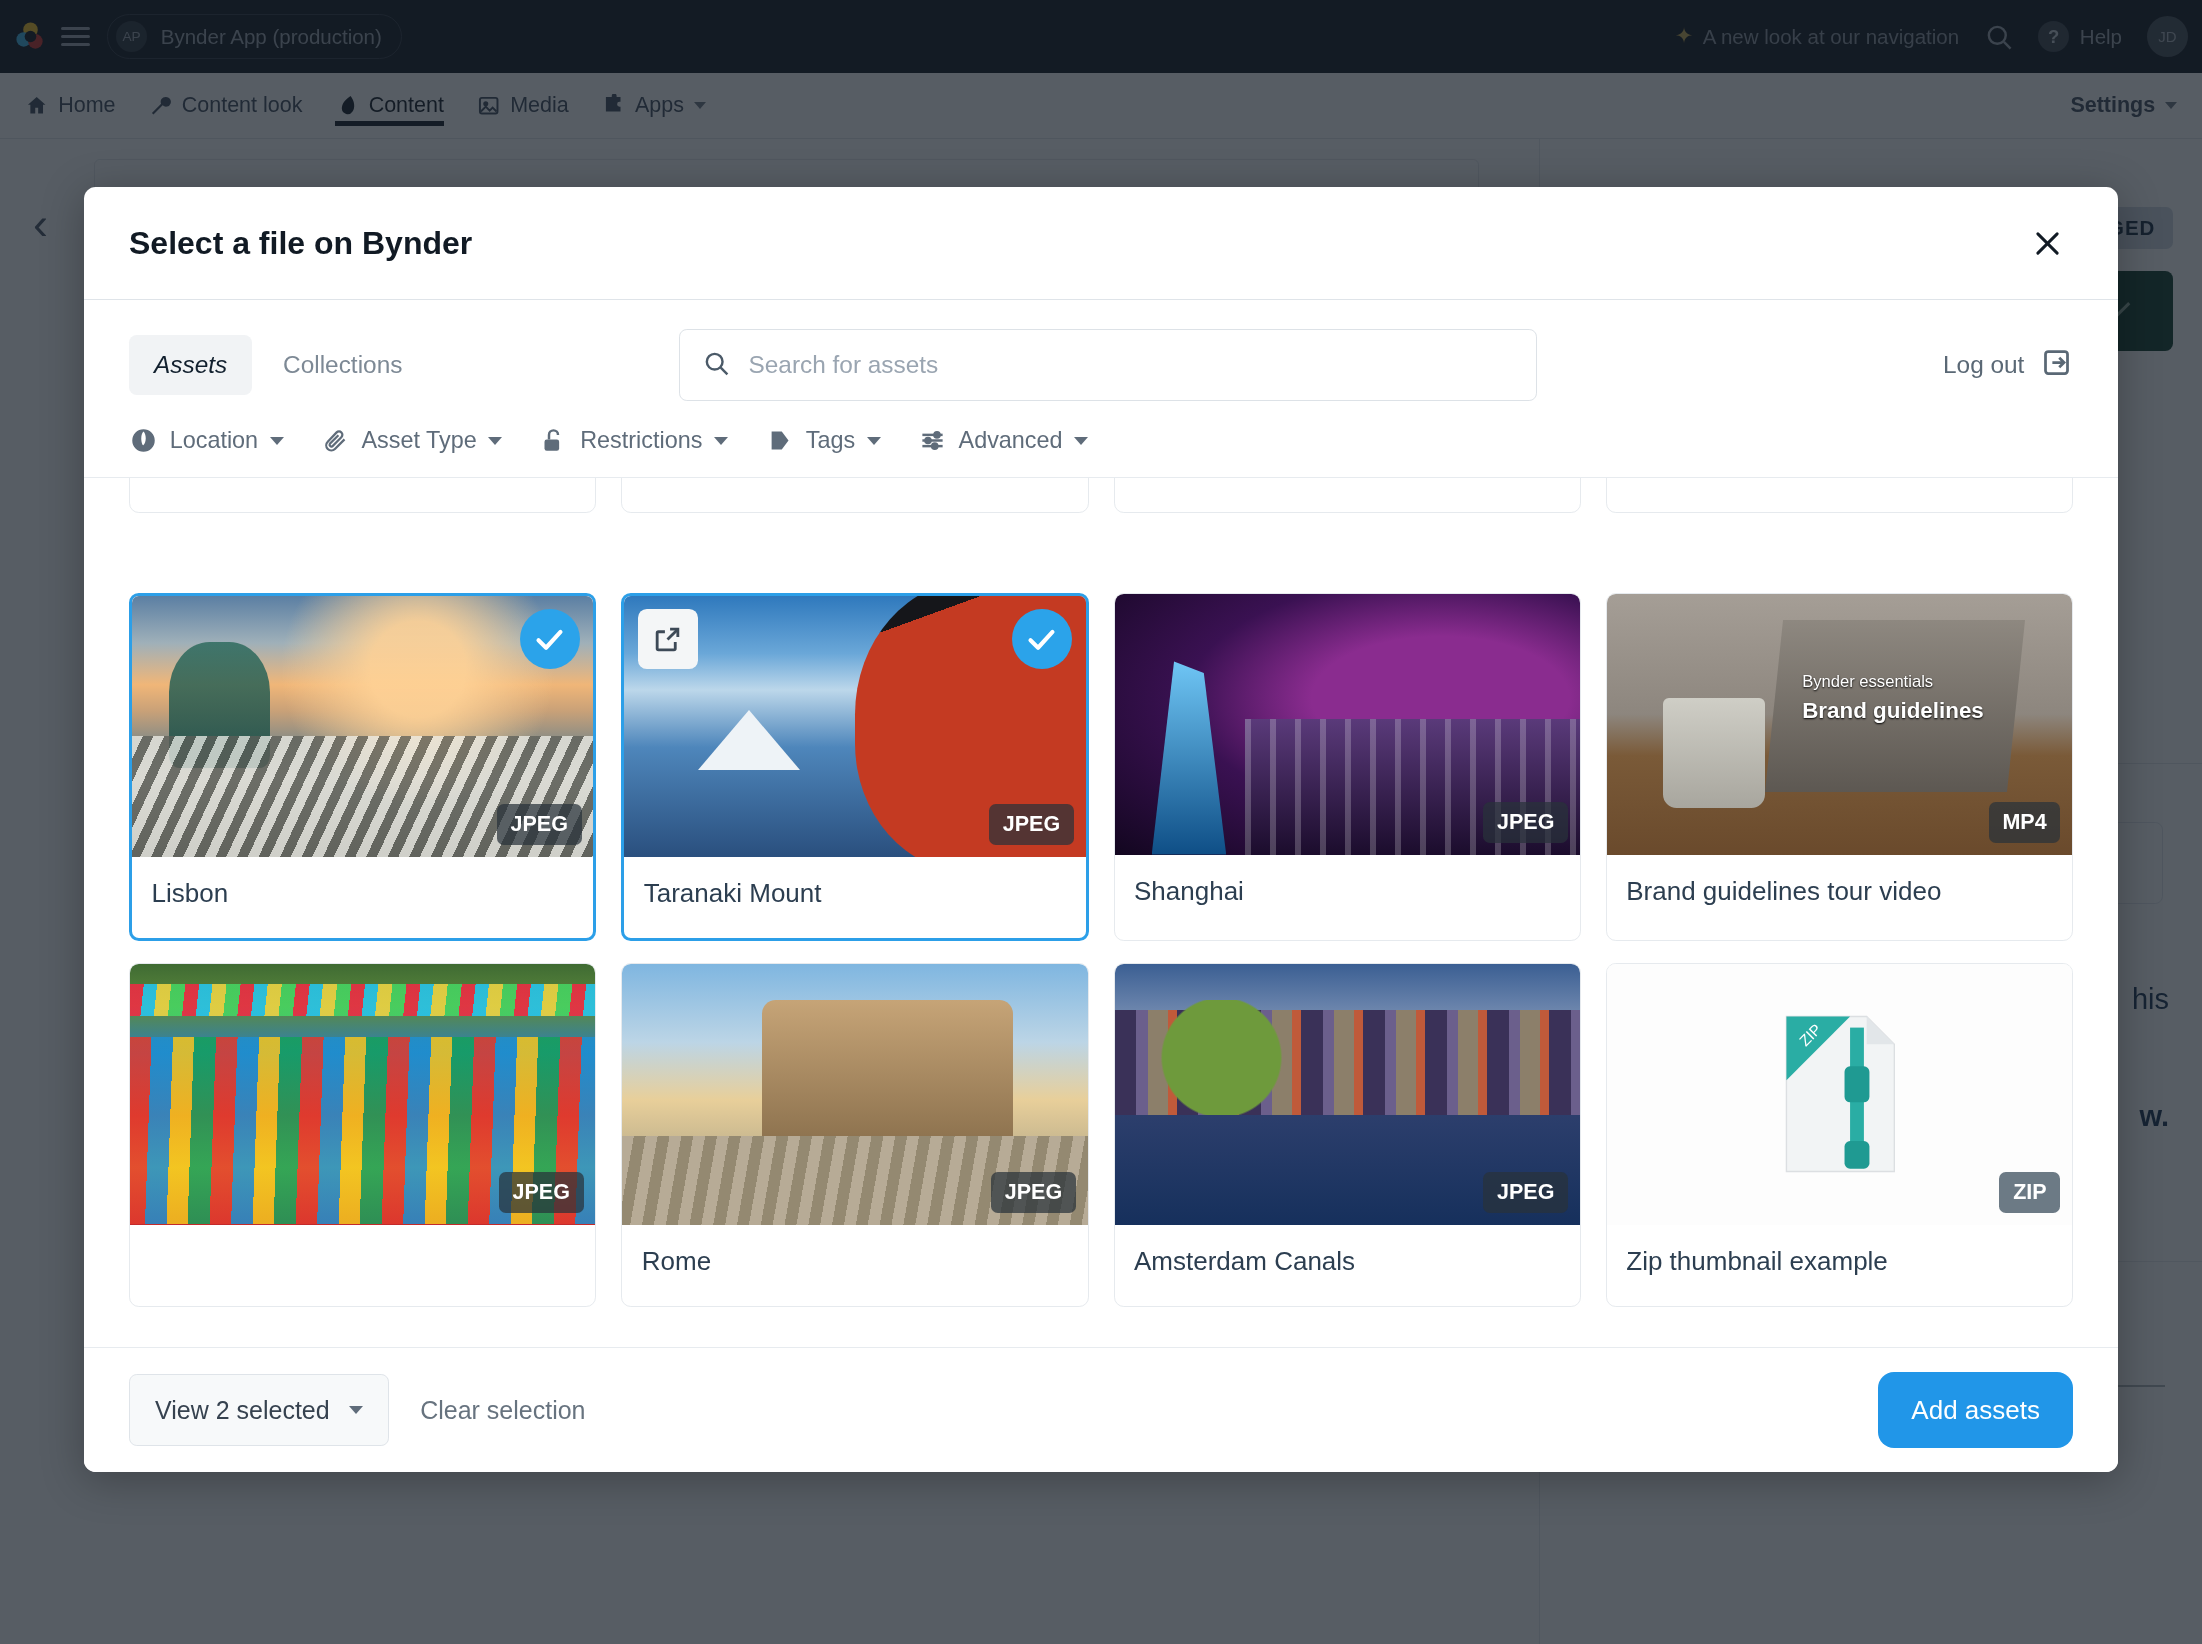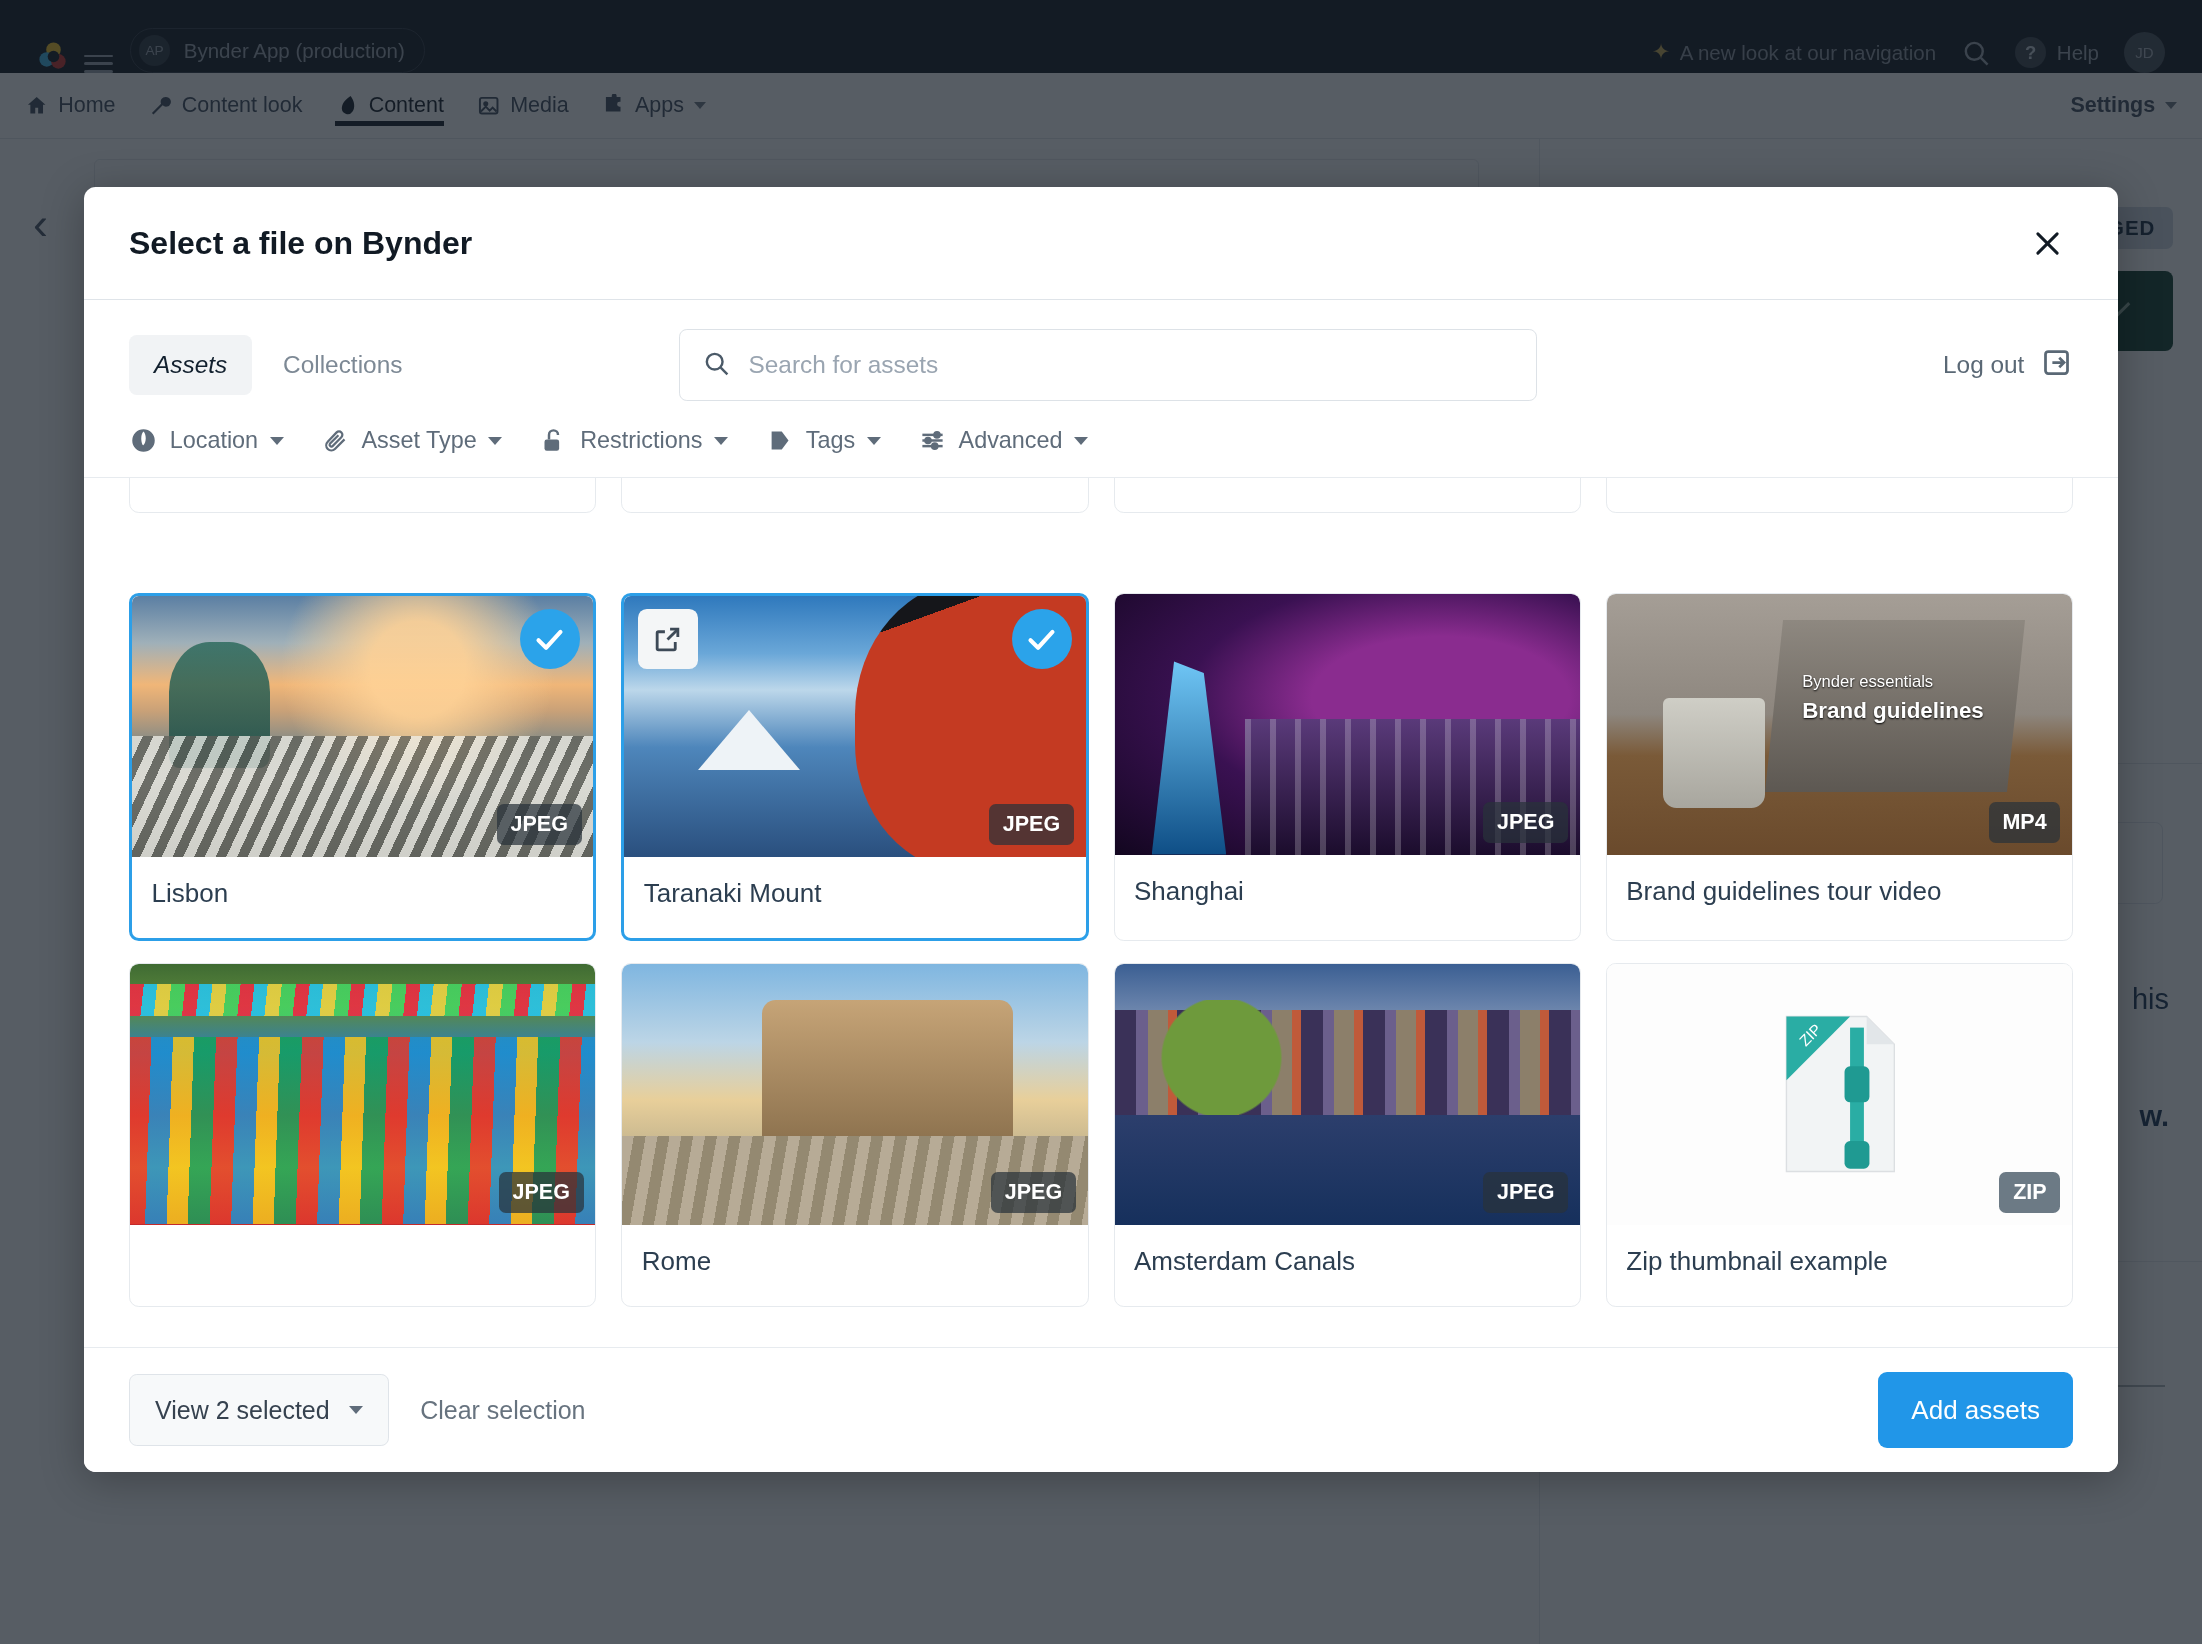--- a/index.html
+++ b/index.html
@@ -8,21 +8,21 @@
     font-family: "Liberation Sans", sans-serif;
     overflow: hidden;
     background: #4a5159;
   }
 
   
   #app-bg { position: absolute; inset: 0; background: #fff; }
 
   .topbar {
     position: absolute; top: 0; left: 0; right: 0; height: 73px;
-    background: #0e131a; display: flex; align-items: flex-end; padding: 0 37px;
+    background: #0e131a; display: flex; align-items: center; padding: 0 14px;
   }
   .logo-c { width: 33px; height: 33px; position: relative; flex: 0 0 auto; }
   .logo-c svg { display: block; }
   .hamburger { margin-left: 13.7px; width: 29px; display: flex; flex-direction: column; gap: 4.9px; cursor: pointer; }
   .hamburger span { display: block; height: 2.9px; background: #9aa3ac; border-radius: 2px; }
   .space-pill {
     margin-left: 17.6px; height: 45px; border: 1px solid #2b333d; border-radius: 22.4px;
     display: flex; align-items: center; padding: 0 19.5px 0 7.8px; gap: 13.7px;
   }
   .space-avatar {
@@ -137,21 +137,21 @@
   .toprow .card { border-radius: 9.8px; }
   .toprow .card-title { padding-top: 17.6px; padding-bottom: 55px; }
 
   .modal-foot { flex: 0 0 auto; height: 125px; display: flex; align-items: center; padding: 0 45px; gap: 31px; border-top: 1px solid #e7ebef; background: #fff; }
   .view-sel {
     height: 72px; border: 1px solid #dfe4e9; border-radius: 7.8px; background: #f7f9fa;
     display: flex; align-items: center; gap: 19.5px; padding: 0 25px; font-size: 25px; color: #36424f; cursor: pointer;
   }
   .clear-sel { font-size: 25px; color: #67737f; cursor: pointer; }
   .add-assets {
-    margin-left: auto; background: #2196e8; color: #fff; font-size: 26px; border: none; border-radius: 9px;
+    margin-left: auto; background: #2196e8; color: #fff; font-size: 26px; border: none; border-radius: 16px;
     padding: 0 33px; height: 76px; cursor: pointer; font-family: "Liberation Sans", sans-serif;
   }
 
   
   .art-lisbon { background:
       radial-gradient(circle at 62% 28%, rgba(255,210,150,.9) 0 14%, rgba(0,0,0,0) 40%),
       linear-gradient(180deg,#5b7fa3 0%,#9fb0b9 18%,#f0b678 34%,#c9a178 44%,#8b8d85 55%,#9a9a92 70%,#6e7068 100%); }
   .art-lisbon::after { content:""; position:absolute; left:0; right:0; bottom:0; height:46%;
       background: repeating-linear-gradient(115deg,#efefe9 0 9.8px,#5d5f59 9.8px 19.5px); opacity:.75; }
   .art-lisbon::before { content:""; position:absolute; left:8%; top:18%; width:22%; height:48%;

